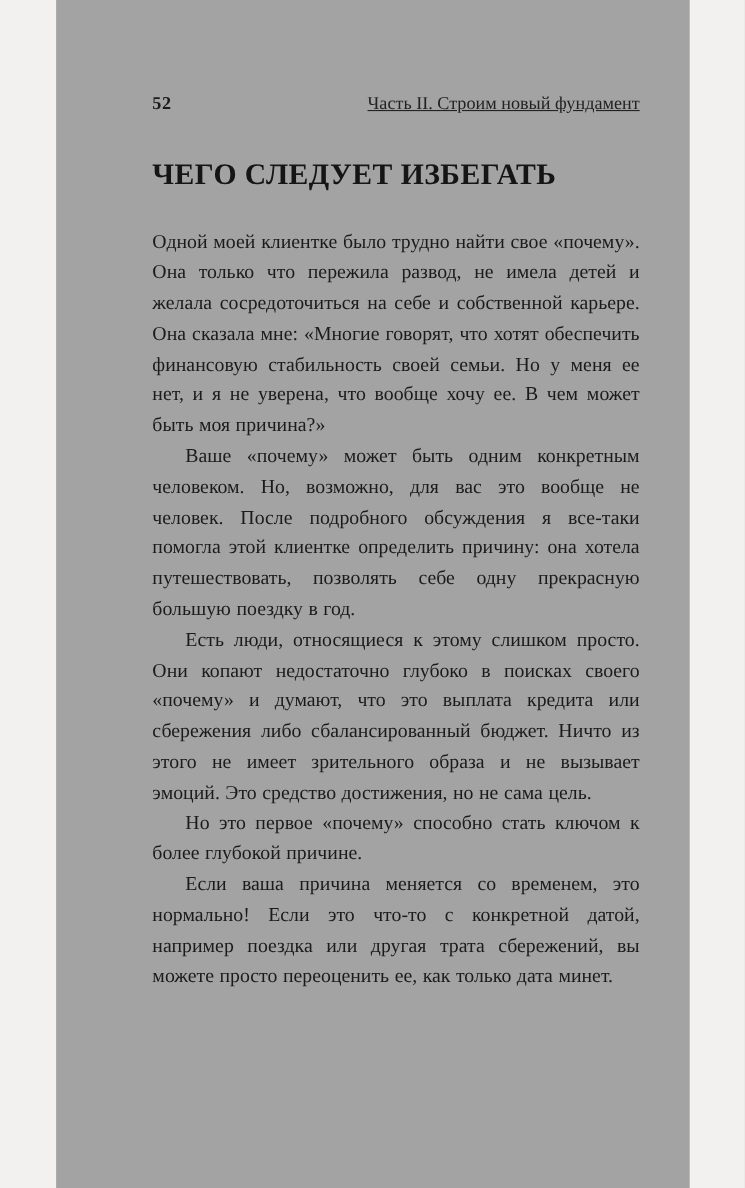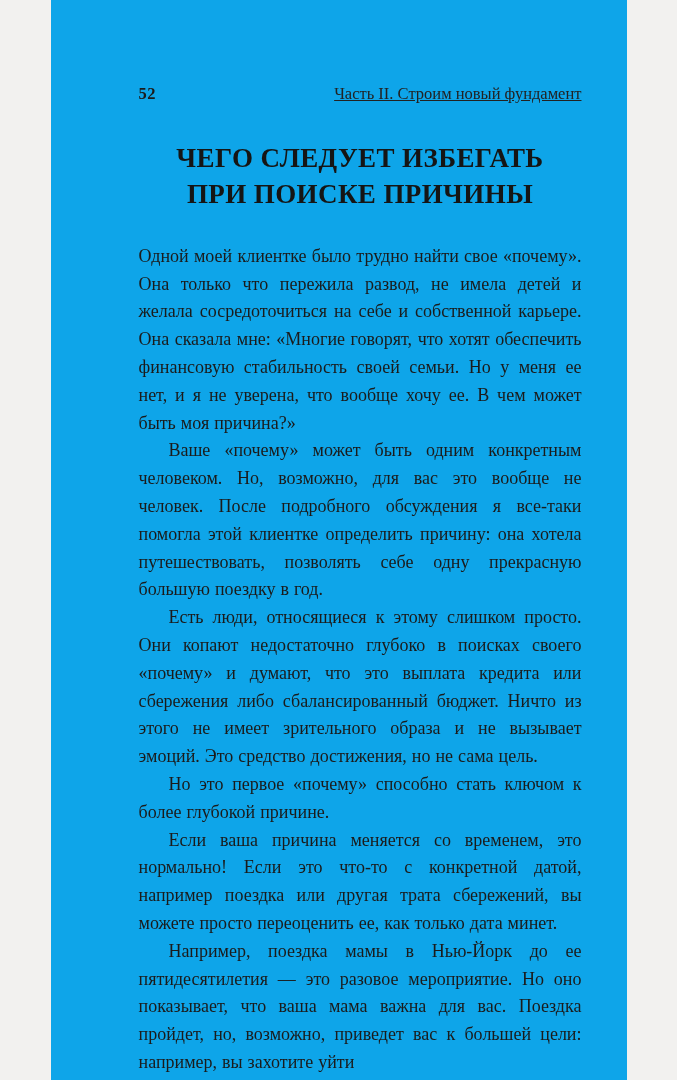--- a/index.html
+++ b/index.html
@@ -5,21 +5,21 @@
   html, body {
     margin: 0;
     padding: 0;
     background: #f2f1ef;
   }
   .page {
     position: relative;
     width: 576px;
     height: 1080px;
     margin: 0 auto;
-    background: #0ea5e9;
+    background: #a3a3a3;
     box-sizing: border-box;
     padding: 84px 45px 30px 88px;
     font-family: "Liberation Serif", "DejaVu Serif", serif;
     color: #1b1b1b;
     overflow: hidden;
   }
   .page-header {
     display: flex;
     justify-content: space-between;
     align-items: baseline;
@@ -29,21 +29,21 @@
   .page-number {
     font-weight: 700;
     letter-spacing: 0.5px;
   }
   .running-header {
     font-weight: 400;
     color: #222;
     text-decoration: underline;
   }
   .chapter-title {
-    text-align: center;
+    text-align: left;
     font-weight: 700;
     font-size: 27px;
     line-height: 1.35;
     letter-spacing: 0.4px;
     margin: 0 0 30px 0;
     color: #151515;
   }
   .chapter-title .title-line {
     display: block;
   }
@@ -64,25 +64,23 @@
 
 <div class="page">
 
   <div class="page-header">
     <span class="page-number">52</span>
     <span class="running-header">Часть II. Строим новый фундамент</span>
   </div>
 
   <h1 class="chapter-title">
     <span class="title-line">ЧЕГО СЛЕДУЕТ ИЗБЕГАТЬ</span>
-    <span class="title-line">ПРИ ПОИСКЕ ПРИЧИНЫ</span>
   </h1>
 
   <div class="body-text">
     <p class="first">Одной моей клиентке было трудно найти свое «почему». Она только что пережила развод, не имела детей и желала сосредоточиться на себе и собственной карьере. Она сказала мне: «Многие говорят, что хотят обеспечить финансовую стабильность своей семьи. Но у меня ее нет, и я не уверена, что вообще хочу ее. В чем может быть моя причина?»</p>
     <p>Ваше «почему» может быть одним конкретным человеком. Но, возможно, для вас это вообще не человек. После подробного обсуждения я все-таки помогла этой клиентке определить причину: она хотела путешествовать, позволять себе одну прекрасную большую поездку в год.</p>
     <p>Есть люди, относящиеся к этому слишком просто. Они копают недостаточно глубоко в поисках своего «почему» и думают, что это выплата кредита или сбережения либо сбалансированный бюджет. Ничто из этого не имеет зрительного образа и не вызывает эмоций. Это средство достижения, но не сама цель.</p>
     <p>Но это первое «почему» способно стать ключом к более глубокой причине.</p>
     <p>Если ваша причина меняется со временем, это нормально! Если это что-то с конкретной датой, например поездка или другая трата сбережений, вы можете просто переоценить ее, как только дата минет.</p>
-    <p>Например, поездка мамы в Нью-Йорк до ее пятидесятилетия — это разовое мероприятие. Но оно показывает, что ваша мама важна для вас. Поездка пройдет, но, возможно, приведет вас к большей цели: например, вы захотите уйти</p>
   </div>
 
 </div>
 
 </body></html>

